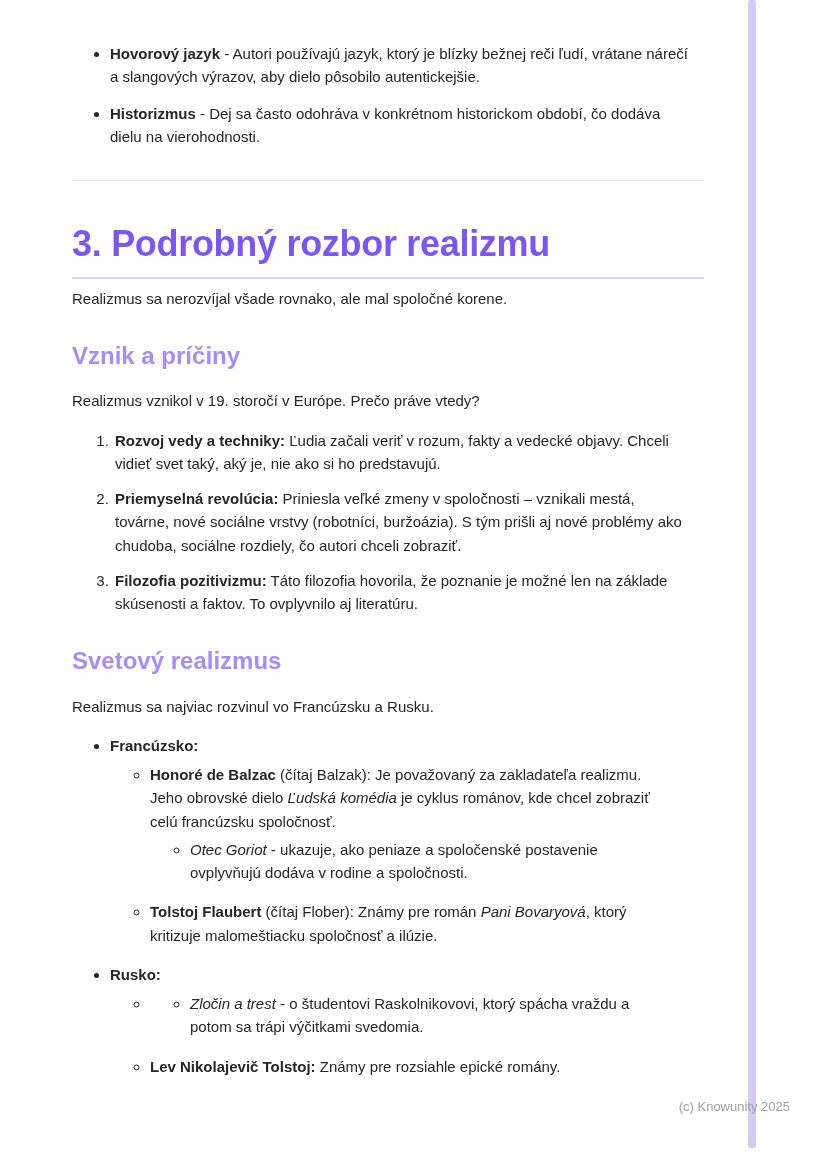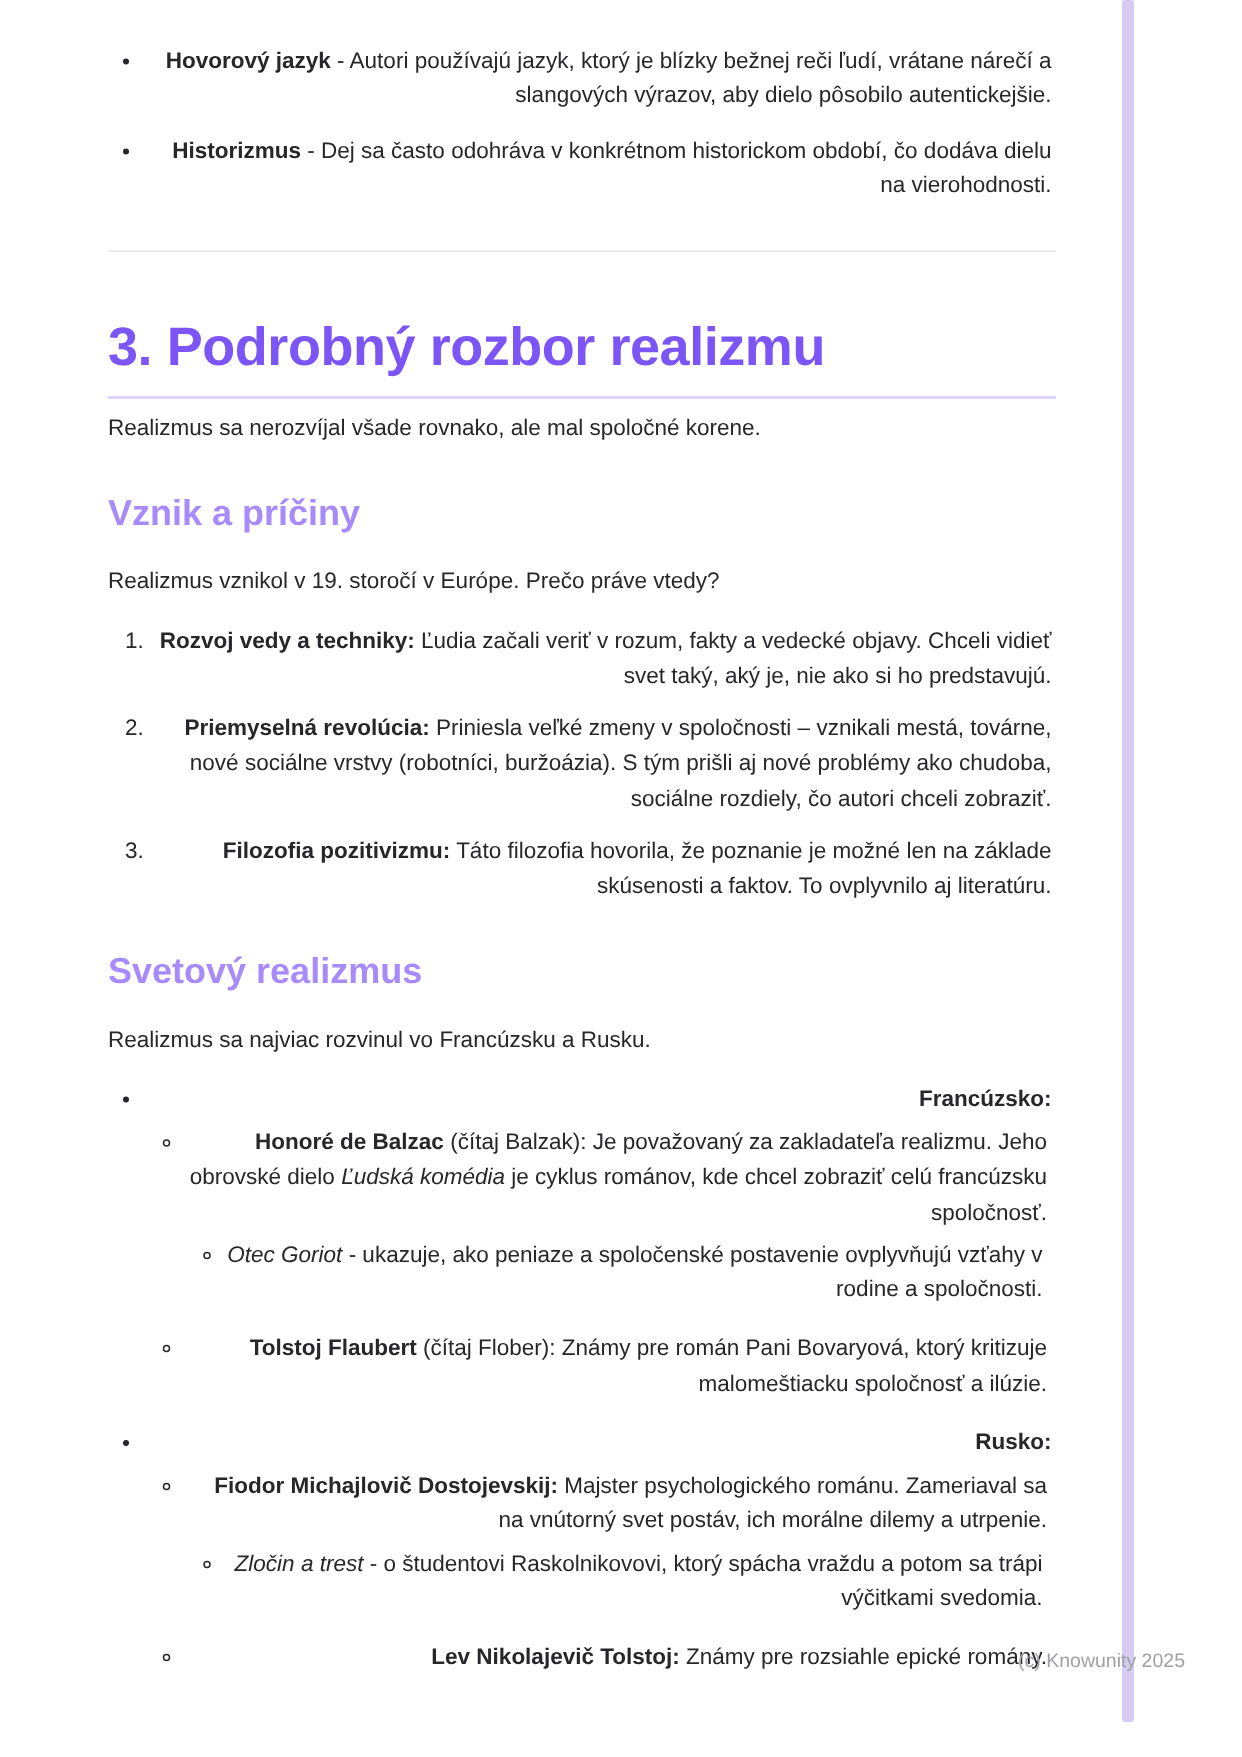--- a/index.html
+++ b/index.html
@@ -23,21 +23,21 @@
     color:var(--text-color);
     font-size:15px;
     line-height:1.55;
   }
   .content{
     position:absolute;
     left:72px;
     top:26px;
     width:632px;
   }
-  ul,ol{margin:3px;text-align:right;}
+  ul,ol{margin:16px;}
   ul.top-list{padding-left:22px;list-style:disc;}
   ul.top-list > li{margin-bottom:13px;}
   .divider{
     border:none;
     border-top:1px solid var(--divider-color);
     margin:32px 0 0 0;
   }
   h2.section-heading{
     margin:40px 0 0 0;
     padding:0 0 11px 0;
@@ -129,35 +129,34 @@
 
     <ul class="world-list">
 
       <li>
         <span class="runs"><span style="font-weight: 700;">Francúzsko:</span></span>
         <ul class="inner">
           <li>
             <span class="runs"><span style="font-weight: 700;">Honoré de Balzac</span><span> (čítaj Balzak): Je považovaný za zakladateľa realizmu. Jeho obrovské dielo </span><span style="font-style: italic;">Ľudská komédia</span><span> je cyklus románov, kde chcel zobraziť celú francúzsku spoločnosť.</span></span>
             <ul class="inner2">
               <li>
-                <span class="runs"><span style="font-style: italic;">Otec Goriot</span><span> - ukazuje, ako peniaze a spoločenské postavenie ovplyvňujú vzťahy v rodine a spoločnosti.</span></span>
+                <span class="runs"><span style="font-style: italic;">Otec Goriot</span><span> - ukazuje, ako peniaze a spoločenské postavenie ovplyvňujú dodáva v rodine a spoločnosti.</span></span>
               </li>
             </ul>
           </li>
           <li>
-            <span class="runs"><span style="font-weight: 700;">Tolstoj Flaubert</span><span> (čítaj Flober): Známy pre román </span><span style="">Pani Bovaryová</span><span>, ktorý kritizuje malomeštiacku spoločnosť a ilúzie.</span></span>
+            <span class="runs"><span style="font-weight: 700;">Tolstoj Flaubert</span><span> (čítaj Flober): Známy pre román </span><span style="font-style: italic;">Pani Bovaryová</span><span>, ktorý kritizuje malomeštiacku spoločnosť a ilúzie.</span></span>
           </li>
         </ul>
       </li>
 
       <li>
         <span class="runs"><span style="font-weight: 700;">Rusko:</span></span>
         <ul class="inner">
           <li>
-            <span class="runs"><span style="font-weight: 700;">Fiodor Michajlovič Dostojevskij:</span><span> Majster psychologického románu. Zameriaval sa na vnútorný svet postáv, ich morálne dilemy a utrpenie.</span></span>
             <ul class="inner2">
               <li>
                 <span class="runs"><span style="font-style: italic;">Zločin a trest</span><span> - o študentovi Raskolnikovovi, ktorý spácha vraždu a potom sa trápi výčitkami svedomia.</span></span>
               </li>
             </ul>
           </li>
           <li>
             <span class="runs"><span style="font-weight: 700;">Lev Nikolajevič Tolstoj:</span><span> Známy pre rozsiahle epické romány.</span></span>
           </li>
         </ul>

